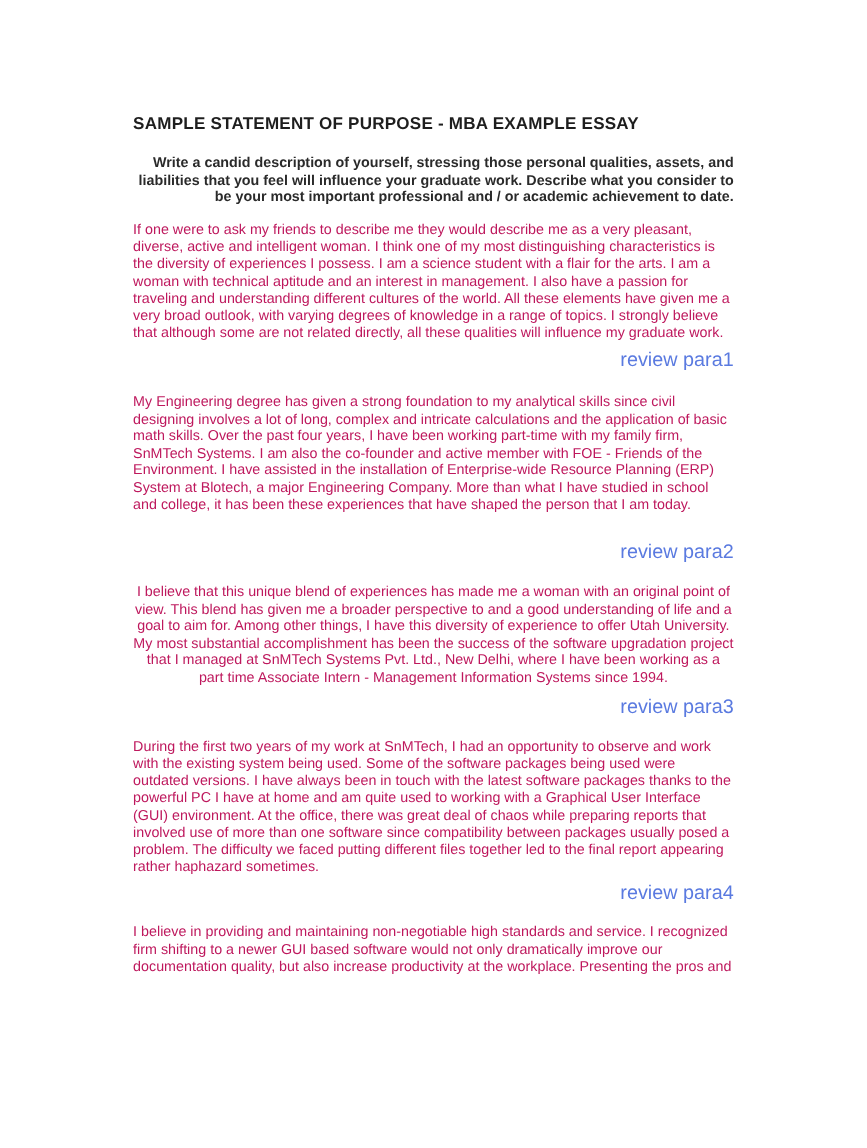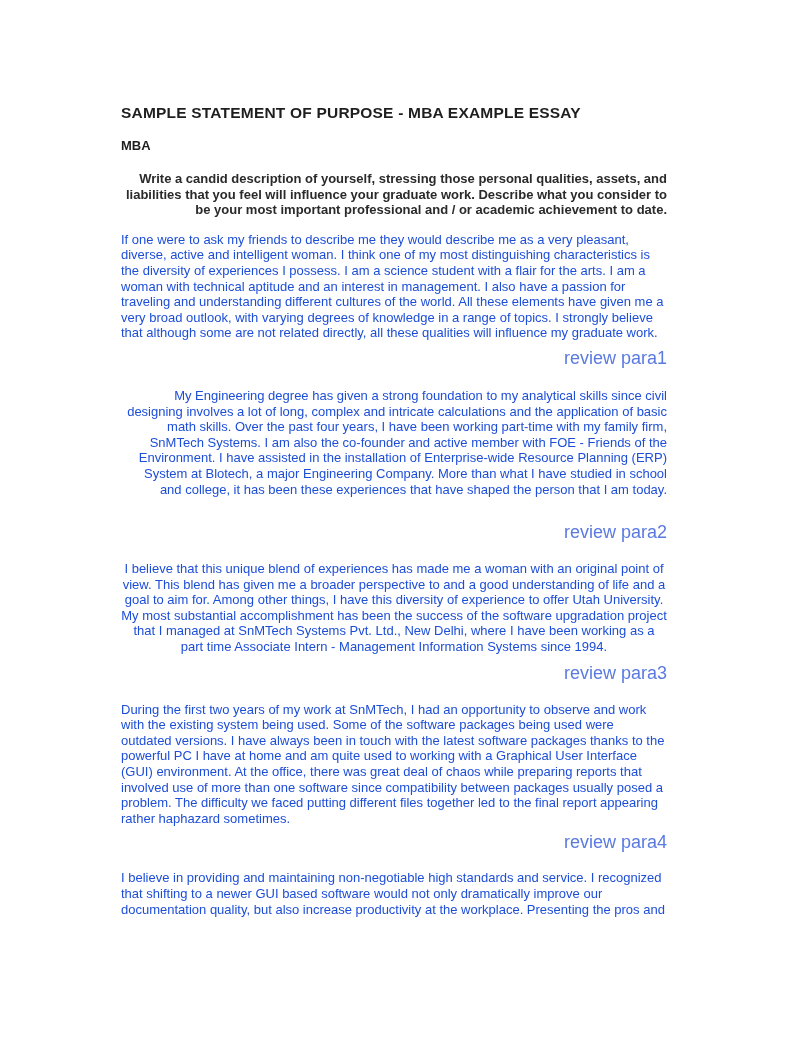--- a/index.html
+++ b/index.html
@@ -53,25 +53,25 @@
     margin: 18px 0 0 0;
     font-size: 13px;
     line-height: 15.6px;
     font-weight: bold;
     color: #2a2a2a;
     text-align: right;
   }
   .para {
     font-size: 13px;
     line-height: 15.6px;
-    color: #1d4ed8;
+    color: #be185d;
     margin: 0;
   }
   .para.p1 { margin-top: 14px; }
-  .para.p2 { margin-top: 22px; text-align: right; }
+  .para.p2 { margin-top: 22px; }
   .para.p3 { margin-top: 21px; text-align: center; }
   .para.p4 { margin-top: 21px; }
   .para.p5 { margin-top: 20px; }
   .review-row {
     text-align: right;
     font-size: 18px;
     line-height: 15px;
   }
   .review-row.r1 { margin-top: 10px; }
   .review-row.r2 { margin-top: 28px; }
@@ -85,21 +85,20 @@
 </style>
 </head>
 <body>
 
 <div class="page">
   <div class="content">
 
     <h1 class="doc-title">SAMPLE STATEMENT OF PURPOSE - MBA EXAMPLE ESSAY</h1>
 
 
-    <h2 class="degree-heading">MBA</h2>
 
     <p class="essay-prompt">Write a candid description of yourself, stressing those personal qualities, assets, and liabilities that you feel will influence your graduate work. Describe what you consider to be your most important professional and / or academic achievement to date.</p>
 
     <p class="para p1">If one were to ask my friends to describe me they would describe me as a very pleasant, diverse, active and intelligent woman. I think one of my most distinguishing characteristics is the diversity of experiences I possess. I am a science student with a flair for the arts. I am a woman with technical aptitude and an interest in management. I also have a passion for traveling and understanding different cultures of the world. All these elements have given me a very broad outlook, with varying degrees of knowledge in a range of topics. I strongly believe that although some are not related directly, all these qualities will influence my graduate work.</p>
     <div class="review-row r1">
       <a class="review-link">review para1</a>
     </div>
 
     <p class="para p2">My Engineering degree has given a strong foundation to my analytical skills since civil designing involves a lot of long, complex and intricate calculations and the application of basic math skills. Over the past four years, I have been working part-time with my family firm, SnMTech Systems. I am also the co-founder and active member with FOE - Friends of the Environment. I have assisted in the installation of Enterprise-wide Resource Planning (ERP) System at Blotech, a major Engineering Company. More than what I have studied in school and college, it has been these experiences that have shaped the person that I am today.</p>
     <div class="review-row r2">
@@ -109,16 +108,16 @@
     <p class="para p3">I believe that this unique blend of experiences has made me a woman with an original point of view. This blend has given me a broader perspective to and a good understanding of life and a goal to aim for. Among other things, I have this diversity of experience to offer Utah University. My most substantial accomplishment has been the success of the software upgradation project that I managed at SnMTech Systems Pvt. Ltd., New Delhi, where I have been working as a part time Associate Intern - Management Information Systems since 1994.</p>
     <div class="review-row r3">
       <a class="review-link">review para3</a>
     </div>
 
     <p class="para p4">During the first two years of my work at SnMTech, I had an opportunity to observe and work with the existing system being used. Some of the software packages being used were outdated versions. I have always been in touch with the latest software packages thanks to the powerful PC I have at home and am quite used to working with a Graphical User Interface (GUI) environment. At the office, there was great deal of chaos while preparing reports that involved use of more than one software since compatibility between packages usually posed a problem. The difficulty we faced putting different files together led to the final report appearing rather haphazard sometimes.</p>
     <div class="review-row r4">
       <a class="review-link">review para4</a>
     </div>
 
-    <p class="para p5">I believe in providing and maintaining non-negotiable high standards and service. I recognized that shifting to a newer GUI based software would not only dramatically improve our documentation quality, but also increase productivity at the workplace. Presenting the pros and</p>
+    <p class="para p5">I believe in providing and maintaining non-negotiable high standards and service. I recognized firm shifting to a newer GUI based software would not only dramatically improve our documentation quality, but also increase productivity at the workplace. Presenting the pros and</p>
 
   </div>
 </div>
 
 </body></html>

